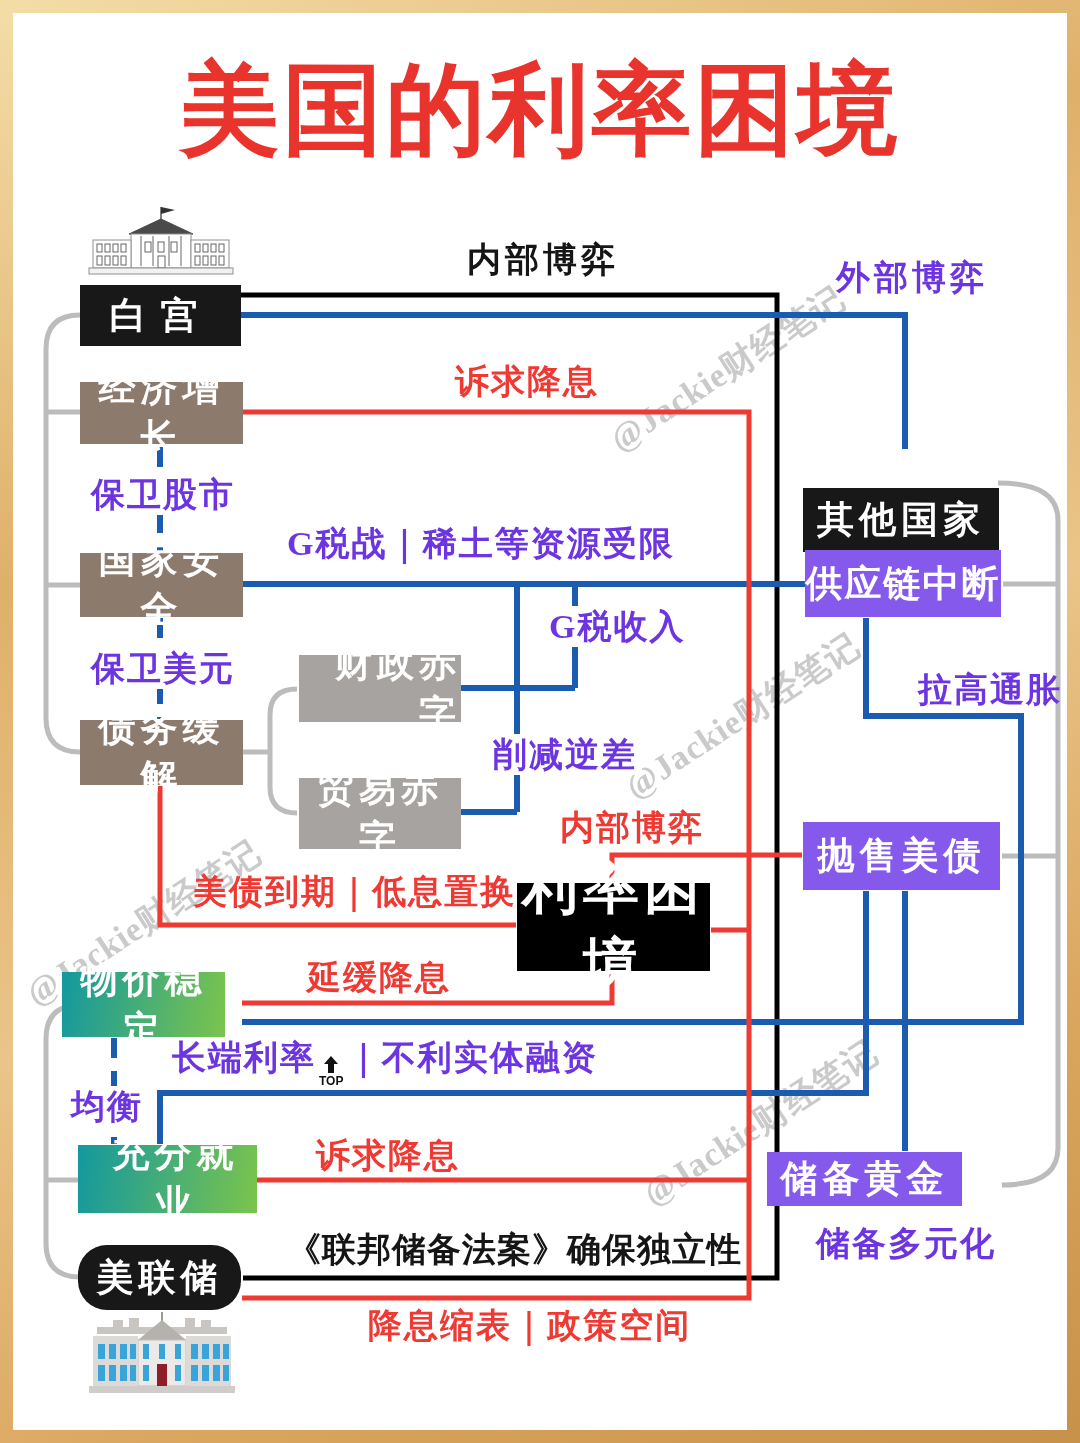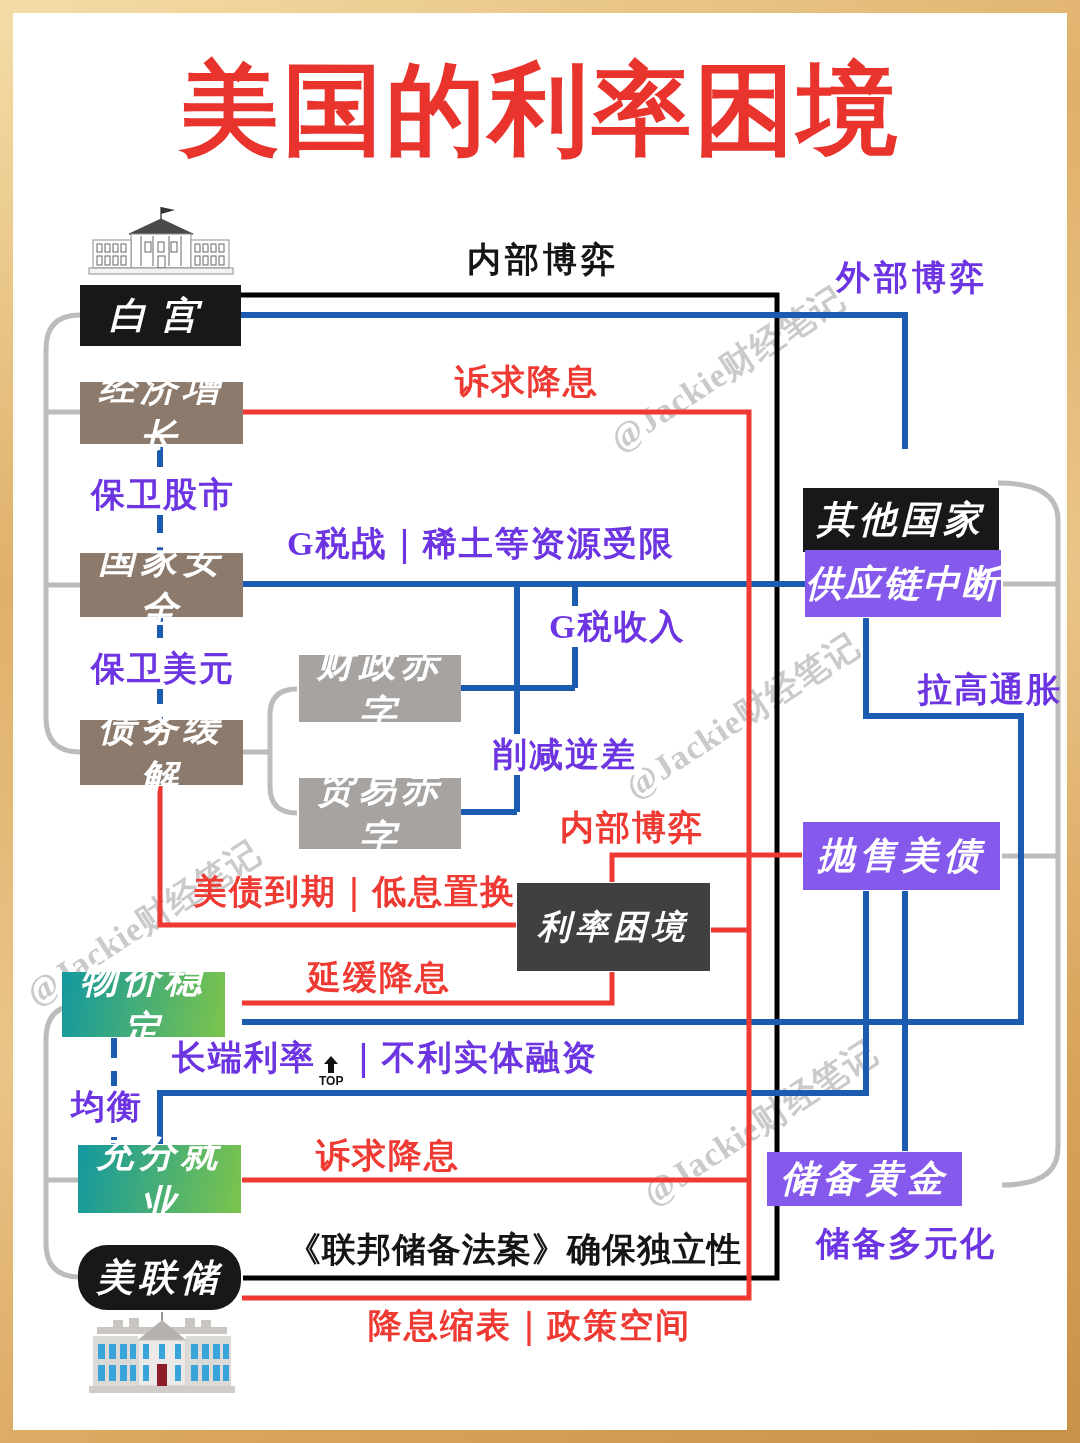--- a/index.html
+++ b/index.html
@@ -9,26 +9,26 @@
   }
   .frame{position:absolute;inset:0;z-index:20;pointer-events:none;
     border:13px solid #e0b273;
     border-image:linear-gradient(155deg,#f3dca6 0%,#dfb06a 30%,#eac488 55%,#d9a45c 80%,#c9924a 100%) 1;}
   .title{position:absolute;left:0;right:0;top:44px;text-align:center;
     color:#e8342c;font-size:100px;font-weight:900;letter-spacing:3px;z-index:3;}
   .wires{position:absolute;left:0;top:0;z-index:2;}
   .wm{position:absolute;color:#bdbdbd;opacity:.8;font-size:34px;font-weight:600;
     letter-spacing:1px;white-space:nowrap;transform:rotate(-33deg);z-index:1;}
   .node{position:absolute;display:flex;align-items:center;justify-content:center;
-    color:#fff;font-weight:700;font-size:37px;letter-spacing:5px;z-index:3;text-align:center;font-style:italic;}
+    color:#fff;font-weight:700;font-size:37px;letter-spacing:5px;z-index:3;text-align:center;}
   .node.black{background:#181818;}
   .node.brown{background:#8c7a6d;}
   .node.gray{background:#a6a3a1;}
   .node.purple{background:#8459ec;}
-  .node.red{background:#404040;font-size:33px;}
+  .node.red{background:#000000;font-size:56px;}
   .node.green{background:linear-gradient(100deg,#13989f,#7cc44c);}
   .lbl{position:absolute;font-size:34px;font-weight:700;letter-spacing:2px;
     white-space:nowrap;z-index:4;line-height:1.15;}
   .lbl.kk{color:#151515;}
   .lbl.pp{color:#6d35e1;}
   .lbl.rr{color:#ee3a33;}
   .wbg{background:#fff;padding:1px 5px;}
   .topicon{display:inline-flex;flex-direction:column;align-items:center;
     vertical-align:-6px;margin:12px 3px;line-height:1;color:#111;
     font-family:"Liberation Sans","DejaVu Sans",sans-serif;}
@@ -158,28 +158,28 @@
         <rect x="92" y="55" width="6" height="16"></rect>
     </g>
     <rect x="74" y="54" width="10" height="22" fill="#8e1f2a"></rect>
     <rect x="6" y="76" width="146" height="7" fill="#cfccc9"></rect>
   </svg>
 
   <div class="node black" style="left:80px;top:285px;width:161px;height:61px;letter-spacing:14px;">白宫</div>
   <div class="node brown" style="left:80px;top:382px;width:163px;height:62px;">经济增长</div>
   <div class="node brown" style="left:80px;top:553px;width:163px;height:64px;">国家安全</div>
   <div class="node brown" style="left:80px;top:720px;width:163px;height:65px;">债务缓解</div>
-  <div class="node gray" style="left:299px;top:655px;width:162px;height:67px;">财政赤字</div>
+  <div class="node gray" style="left:299px;top:655px;width:162px;height:67px;text-align:right;">财政赤字</div>
   <div class="node gray" style="left:299px;top:778px;width:162px;height:71px;">贸易赤字</div>
   <div class="node black" style="left:803px;top:450px;width:196px;height:64px;margin-top:38px;">其他国家</div>
   <div class="node purple" style="left:805px;top:550px;width:196px;height:67px;letter-spacing:2px;">供应链中断</div>
   <div class="node purple" style="left:803px;top:822px;width:197px;height:68px;">抛售美债</div>
   <div class="node red" style="left:517px;top:883px;width:193px;height:88px;">利率困境</div>
   <div class="node green" style="left:62px;top:972px;width:163px;height:65px;">物价稳定</div>
-  <div class="node green" style="left:78px;top:1145px;width:163px;height:68px;">充分就业</div>
+  <div class="node green" style="left:78px;top:1145px;width:163px;height:68px;padding-left:16px;">充分就业</div>
   <div class="node black" style="left:78px;top:1245px;width:163px;height:65px;border-radius:29px;">美联储</div>
   <div class="node purple" style="left:767px;top:1152px;width:195px;height:54px;">储备黄金</div>
 
   <div class="lbl kk" style="left:467px;top:240px;letter-spacing:4px;">内部博弈</div>
   <div class="lbl pp" style="left:836px;top:258px;letter-spacing:4px;">外部博弈</div>
   <div class="lbl rr" style="left:455px;top:362px;">诉求降息</div>
   <div class="lbl pp wbg" style="left:86px;top:474px;">保卫股市</div>
   <div class="lbl pp" style="left:287px;top:524px;">G税战｜稀土等资源受限</div>
   <div class="lbl pp wbg" style="left:86px;top:648px;">保卫美元</div>
   <div class="lbl pp wbg" style="left:544px;top:606px;">G税收入</div>

